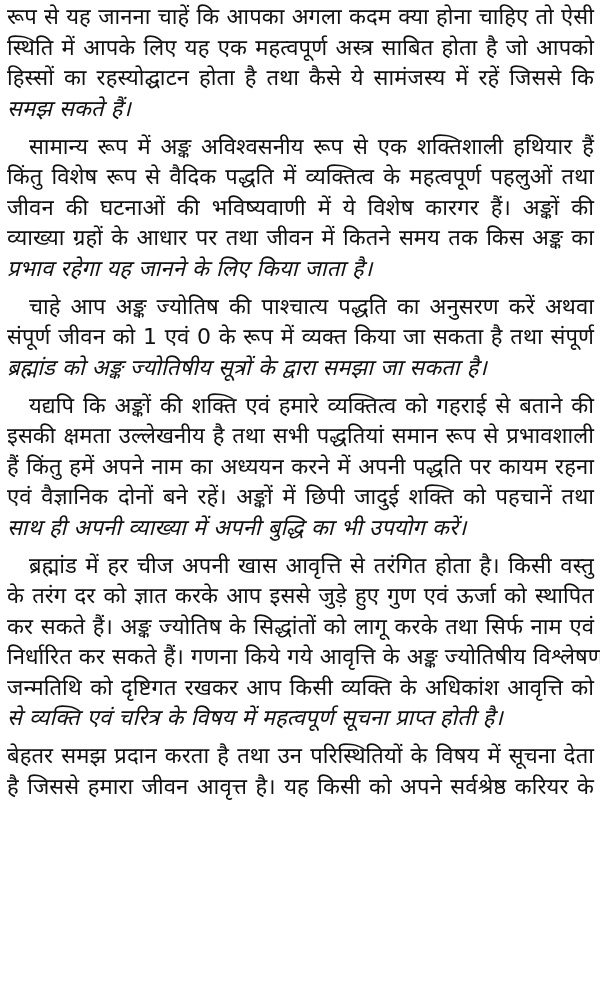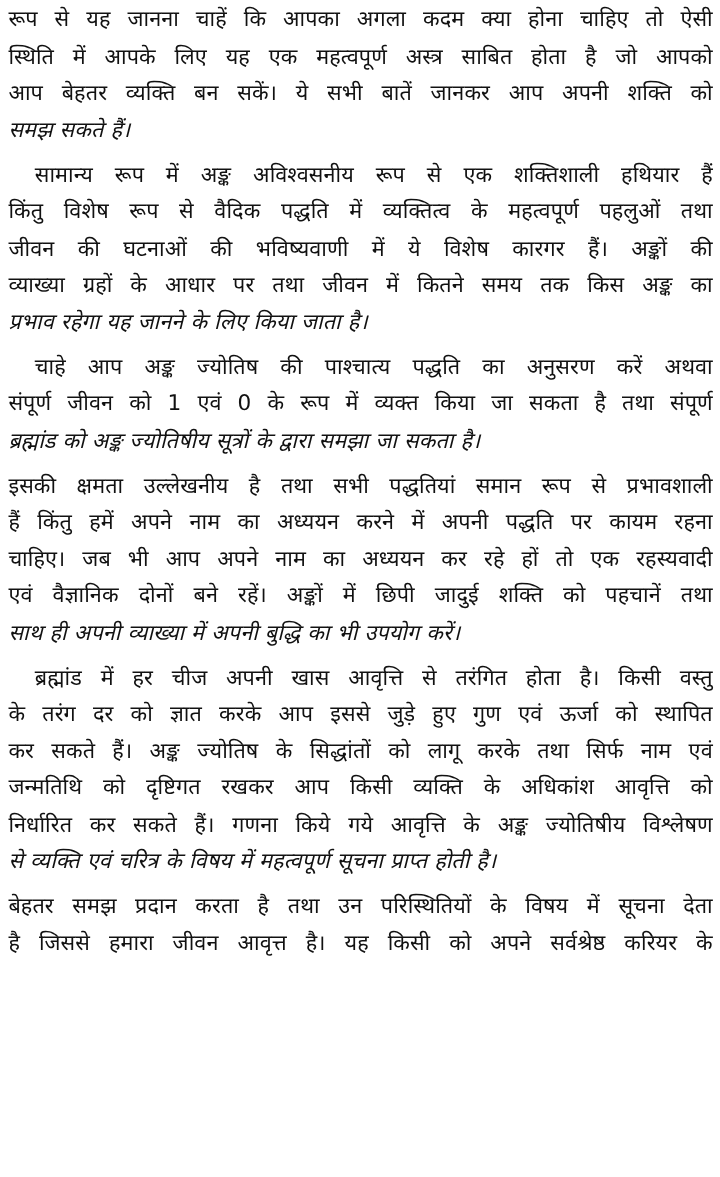--- a/index.html
+++ b/index.html
@@ -8,69 +8,69 @@
     width: 600px; height: 981px; box-sizing: border-box;
     padding: 2px 6px 0 7px;
     color: #111111;
     font-family: "DejaVu Sans", sans-serif;
   }
   .para { margin: 0 0 7.5px 0; }
   .line {
     display: block;
     height: 30.5px;
     line-height: 30.5px;
-    font-size: 18px;
+    font-size: 22px;
     white-space: nowrap;
     text-align: justify;
     text-align-last: justify;
     letter-spacing: 0.1px;
   }
   .line.last { text-align-last: left; font-style: italic; }
   .line.indent { padding-left: 22px; }
 </style>
 </head>
 <body>
 
 <div class="page">
 
   <div class="para">
     <span class="line">रूप से यह जानना चाहें कि आपका अगला कदम क्या होना चाहिए तो ऐसी</span>
     <span class="line">स्थिति में आपके लिए यह एक महत्वपूर्ण अस्त्र साबित होता है जो आपको</span>
-    <span class="line">आप बेहतर व्यक्ति बन सकें। ये सभी बातें जानकर आप अपनी शक्ति को</span>
+    <span class="line">हिस्सों का रहस्योद्घाटन होता है तथा कैसे ये सामंजस्य में रहें जिससे कि</span>
     <span class="line last">समझ सकते हैं।</span>
   </div>
 
   <div class="para">
     <span class="line indent">सामान्य रूप में अङ्क अविश्वसनीय रूप से एक शक्तिशाली हथियार हैं</span>
     <span class="line">किंतु विशेष रूप से वैदिक पद्धति में व्यक्तित्व के महत्वपूर्ण पहलुओं तथा</span>
     <span class="line">जीवन की घटनाओं की भविष्यवाणी में ये विशेष कारगर हैं। अङ्कों की</span>
     <span class="line">व्याख्या ग्रहों के आधार पर तथा जीवन में कितने समय तक किस अङ्क का</span>
     <span class="line last">प्रभाव रहेगा यह जानने के लिए किया जाता है।</span>
   </div>
 
   <div class="para">
     <span class="line indent">चाहे आप अङ्क ज्योतिष की पाश्चात्य पद्धति का अनुसरण करें अथवा</span>
     <span class="line">संपूर्ण जीवन को 1 एवं 0 के रूप में व्यक्त किया जा सकता है तथा संपूर्ण</span>
     <span class="line last">ब्रह्मांड को अङ्क ज्योतिषीय सूत्रों के द्वारा समझा जा सकता है।</span>
   </div>
 
   <div class="para">
+    <span class="line indent">यद्यपि कि अङ्कों की शक्ति एवं हमारे व्यक्तित्व को गहराई से बताने की</span>
     <span class="line">इसकी क्षमता उल्लेखनीय है तथा सभी पद्धतियां समान रूप से प्रभावशाली</span>
     <span class="line">हैं किंतु हमें अपने नाम का अध्ययन करने में अपनी पद्धति पर कायम रहना</span>
-    <span class="line">चाहिए। जब भी आप अपने नाम का अध्ययन कर रहे हों तो एक रहस्यवादी</span>
     <span class="line">एवं वैज्ञानिक दोनों बने रहें। अङ्कों में छिपी जादुई शक्ति को पहचानें तथा</span>
     <span class="line last">साथ ही अपनी व्याख्या में अपनी बुद्धि का भी उपयोग करें।</span>
   </div>
 
   <div class="para">
     <span class="line indent">ब्रह्मांड में हर चीज अपनी खास आवृत्ति से तरंगित होता है। किसी वस्तु</span>
     <span class="line">के तरंग दर को ज्ञात करके आप इससे जुड़े हुए गुण एवं ऊर्जा को स्थापित</span>
     <span class="line">कर सकते हैं। अङ्क ज्योतिष के सिद्धांतों को लागू करके तथा सिर्फ नाम एवं</span>
+    <span class="line">निर्धारित कर सकते हैं। गणना किये गये आवृत्ति के अङ्क ज्योतिषीय विश्लेषण</span>
     <span class="line">जन्मतिथि को दृष्टिगत रखकर आप किसी व्यक्ति के अधिकांश आवृत्ति को</span>
-    <span class="line">निर्धारित कर सकते हैं। गणना किये गये आवृत्ति के अङ्क ज्योतिषीय विश्लेषण</span>
     <span class="line last">से व्यक्ति एवं चरित्र के विषय में महत्वपूर्ण सूचना प्राप्त होती है।</span>
   </div>
 
   <div class="para">
     <span class="line">बेहतर समझ प्रदान करता है तथा उन परिस्थितियों के विषय में सूचना देता</span>
     <span class="line">है जिससे हमारा जीवन आवृत्त है। यह किसी को अपने सर्वश्रेष्ठ करियर के</span>
   </div>
 
 </div>
 

